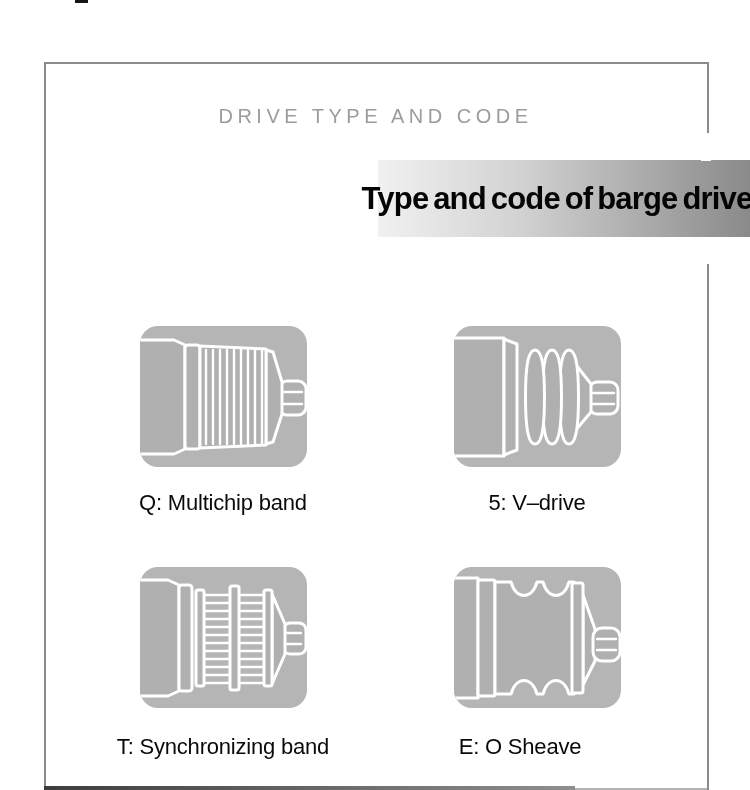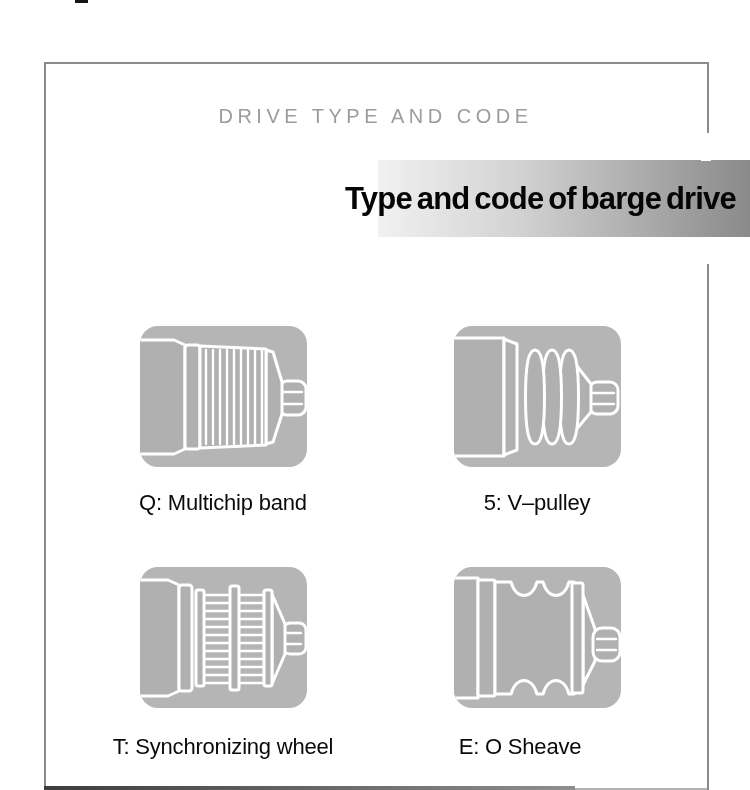--- a/index.html
+++ b/index.html
@@ -18,21 +18,21 @@
   .border-gap{position:absolute;width:10px;background:#ffffff;}
   .gap-above{left:701px;top:133px;height:28px;}
   .gap-below{left:701px;top:237px;height:27px;}
   .section-header{
     position:absolute;left:44px;top:105px;width:663px;text-align:center;
     font-size:20px;color:#9c9c9c;letter-spacing:4.5px;font-weight:400;
   }
   .banner{
     position:absolute;left:378px;top:160px;width:372px;height:77px;
     background:linear-gradient(90deg,#f1f1f1 0%,#d2d2d2 38%,#8a8a8a 100%);
-    display:flex;align-items:center;justify-content:flex-end;
+    display:flex;align-items:center;justify-content:center;
   }
   .banner-title{
     font-size:31px;font-weight:700;color:#050505;letter-spacing:-0.8px;word-spacing:-3px;
     padding-right:14px;white-space:nowrap;
   }
   .tile{
     position:absolute;width:167px;height:141px;border-radius:18px;background:#b5b5b5;overflow:hidden;
   }
   .tile svg{display:block;}
   .t1{left:140px;top:326px;}
@@ -159,20 +159,20 @@
       <path class="outline" d="M129 28 L141 62 L141 94 L129 118 Z"></path>
       <rect class="outline" x="139" y="61" width="27" height="33" rx="9"></rect>
       <line class="thin" x1="143" y1="72" x2="162" y2="72"></line>
       <line class="thin" x1="143" y1="83" x2="162" y2="83"></line>
       <path class="outline" d="M41 15 H57 C62 33 78 33 83 15 H89 C94 33 110 33 115 15 H120 V127 H115 C110 109 94 109 89 127 H83 C78 109 62 109 57 127 H41 Z"></path>
       <rect class="outline" x="118" y="16" width="11" height="110" rx="2"></rect>
     </svg>
   </div>
 
   <div class="fig-label l1">Q: Multichip band</div>
-  <div class="fig-label l2">5: V–pulley</div>
-  <div class="fig-label l3">T: Synchronizing wheel</div>
+  <div class="fig-label l2">5: V–drive</div>
+  <div class="fig-label l3">T: Synchronizing band</div>
   <div class="fig-label l4">E: O Sheave</div>
 
   <div class="bottom-strip"></div>
   <div class="bottom-strip-light"></div>
 
 </div>
 
 </body></html>

